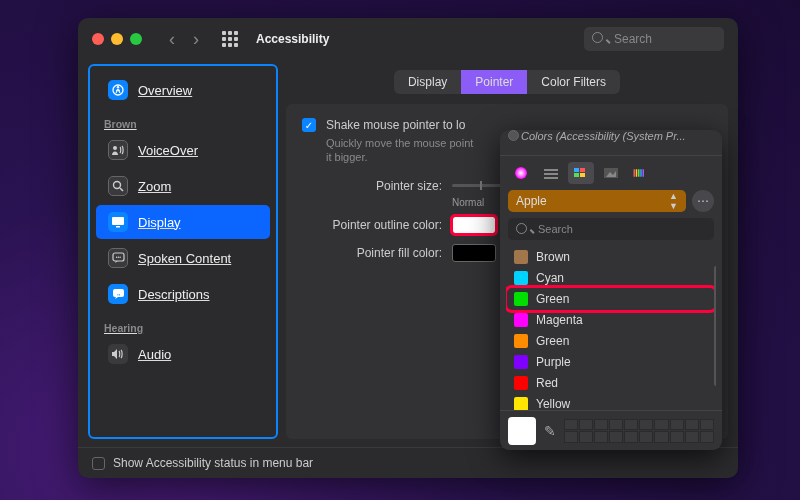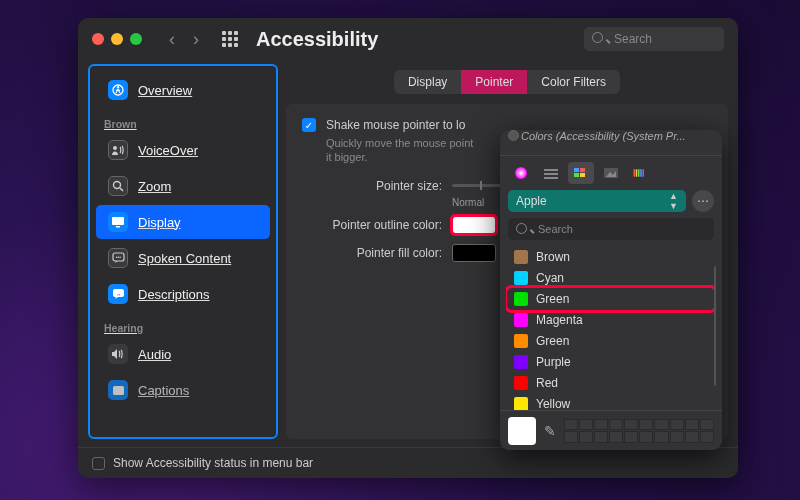--- a/index.html
+++ b/index.html
@@ -14,38 +14,38 @@
     display: flex; flex-direction: column; color: #ddd;
   }
   .titlebar { height: 42px; display: flex; align-items: center; padding: 0 14px; gap: 10px; }
   .traffic { display: flex; gap: 7px; }
   .dot { width: 12px; height: 12px; border-radius: 50%; }
   .dot.red { background:#ff5f57; } .dot.yellow { background:#febc2e; } .dot.green { background:#28c840; }
   .nav-arrows { display:flex; gap:4px; margin-left:10px; color:#888; font-size:18px; }
   .nav-arrow { width:20px; text-align:center; }
   .grid-icon { width:16px; height:16px; display:grid; grid-template-columns:repeat(3,4px); grid-template-rows:repeat(3,4px); gap:2px; margin-left:6px; }
   .grid-icon span { background:#ccc; border-radius:1px; }
-  .title { font-weight:600; font-size:20px; color:#eee; margin-left:8px; }
+  .title { font-weight:600; font-size:12px; color:#eee; margin-left:8px; }
   .spacer { flex:1; }
   .search-field { width:140px; height:24px; background:#3a3a3d; border-radius:5px; display:flex; align-items:center; padding:0 8px; color:#888; font-size:12px; gap:6px; }
   .body { flex:1; display:flex; padding: 4px 10px 8px 10px; gap:8px; min-height:0; }
   .sidebar { width:190px; border:2px solid #0a84ff; border-radius:6px; padding:6px 0; overflow:hidden; display:flex; flex-direction:column;text-decoration:underline; }
   .side-item { display:flex; align-items:center; gap:10px; padding:7px 12px; font-size:13px; color:#eee; border-radius:5px; margin:1px 6px; }
   .side-item.selected { background:#0a66ff; color:#fff; }
   .side-sec { font-size:10.5px; color:#8a8a8e; padding:10px 14px 2px; font-weight:600; }
   .side-icon { width:20px; height:20px; border-radius:5px; display:flex; align-items:center; justify-content:center; font-size:12px; color:#fff; flex-shrink:0; }
   .ic-overview{background:#0a84ff;} .ic-voiceover{background:#3a3a3d;border:1px solid #666;}
   .ic-zoom{background:#3a3a3d;border:1px solid #666;} .ic-display{background:#0a84ff;}
   .ic-spoken{background:#3a3a3d;border:1px solid #666;} .ic-desc{background:#0a84ff;}
   .ic-audio{background:#3a3a3d;} .ic-captions{background:#0a84ff;}
   .content { flex:1; display:flex; flex-direction:column; }
   .tabbar { display:flex; justify-content:center; margin:6px 0 10px; }
   .tabs { display:flex; background:#3a3a3d; border-radius:6px; overflow:hidden; }
   .tab { padding:5px 14px; font-size:12px; color:#ddd; }
-  .tab.active { background:#be185d; }
+  .tab.active { background:#8b5cf6; }
   .pane { background:#323235; border-radius:6px; flex:1; padding:14px 16px; font-size:12px; color:#ccc; position:relative; }
   .row { display:flex; align-items:center; gap:10px; margin-bottom:10px; }
   .check { width:14px; height:14px; background:#0a84ff; border-radius:3px; display:flex; align-items:center; justify-content:center; color:#fff; font-size:10px; flex-shrink:0; }
   .sub { color:#8a8a8e; font-size:11px; margin-left:24px; margin-top:-6px; margin-bottom:14px; line-height:1.3; }
   .lbl { width:140px; text-align:right; color:#ccc; }
   .slider-track { width:110px; height:3px; background:#555; border-radius:2px; position:relative; }
   .slider-track::before{content:'';position:absolute;left:28px;top:-3px;width:2px;height:9px;background:#777;}
   .slider-label { font-size:10px; color:#999; width:110px; text-align:left; margin-left:150px; margin-top:-6px; margin-bottom:8px; }
   .swatch { width:44px; height:18px; border:1px solid #666; border-radius:3px; }
   .swatch.white{background:#fff;} .swatch.black{background:#000;}
@@ -60,21 +60,21 @@
     display:flex; flex-direction:column; color:#ddd; overflow:hidden;
   }
   .pop-title { height:26px; display:flex; align-items:flex-start; padding:0 8px; gap:2px; border-bottom:1px solid #444;font-style:italic; }
   .pop-dot { width:11px; height:11px; border-radius:50%; background:#555; border:1px solid #666; }
   .pop-title-text { font-size:11px; color:#aaa; white-space:nowrap; overflow:hidden; text-overflow:ellipsis; flex:1; }
   .mode-row { display:flex; gap:4px; padding:6px 8px; align-items:center; }
   .mode { width:26px; height:22px; border-radius:4px; display:flex; align-items:center; justify-content:center; }
   .mode.active { background:#4a4a4e; }
   .mode svg { width:18px; height:14px; }
   .palette-row { display:flex; align-items:center; gap:6px; padding:0 8px 6px; }
-  .palette-select { flex:1; height:22px; background:#0f766e; border-radius:5px; display:flex; align-items:center; justify-content:space-between; padding:0 8px; font-size:12px; }
+  .palette-select { flex:1; height:22px; background:#a16207; border-radius:5px; display:flex; align-items:center; justify-content:space-between; padding:0 8px; font-size:12px; }
   .opt-btn{ width:22px;height:22px;border-radius:50%;background:#48484c;display:flex;align-items:center;justify-content:center;font-size:12px;color:#ccc;}
   .pop-search { margin:0 8px 6px; height:22px; background:#2a2a2d; border-radius:5px; display:flex; align-items:center; padding:0 8px; font-size:11px; color:#888; gap:6px; }
   .color-list { flex:1; overflow:hidden; margin:0 6px; position:relative; }
   .c-row { display:flex; align-items:center; gap:8px; padding:3px 6px; font-size:12px; border-radius:4px; margin:1px 2px; }
   .c-sw { width:14px; height:14px; border-radius:2px; flex-shrink:0; }
   .hl-green { outline:3px solid #ff003c; outline-offset:1px; }
   .pop-footer { height:40px; border-top:1px solid #444; display:flex; align-items:center; padding:0 8px; gap:8px; }
   .big-sw { width:28px; height:28px; background:#fff; border-radius:4px; }
   .eyedrop { color:#aaa; font-size:14px; }
   .mini-grid { flex:1; height:24px; display:grid; grid-template-columns:repeat(10,1fr); grid-template-rows:repeat(2,1fr); gap:1px; }
@@ -181,28 +181,20 @@
       <div class="side-sec">Hearing</div>
       <div class="side-item">
         <div class="side-icon ic-audio">
           <svg width="14" height="12" viewBox="0 0 14 12">
               <path d="M1 4h2l3-3v10l-3-3H1z" fill="#ccc"></path>
               <path d="M8 3c1 1 1 5 0 6 M10 2c1.5 1.5 1.5 6.5 0 8" stroke="#ccc" stroke-width="1.2" fill="none"></path>
             </svg>
         </div>
         <span>Audio</span>
       </div>
-      <div class="side-item" style="opacity:.7">
-        <div class="side-icon ic-captions">
-          <svg width="13" height="11" viewBox="0 0 13 11">
-              <rect x="1" y="1" width="11" height="9" rx="1.5" fill="#fff"></rect>
-            </svg>
-        </div>
-        <span>Captions</span>
-      </div>
     </div>
 
     <div class="content">
       <div class="tabbar">
         <div class="tabs">
           <div class="tab">Display</div>
           <div class="tab active">Pointer</div>
           <div class="tab">Color Filters</div>
         </div>
       </div>

